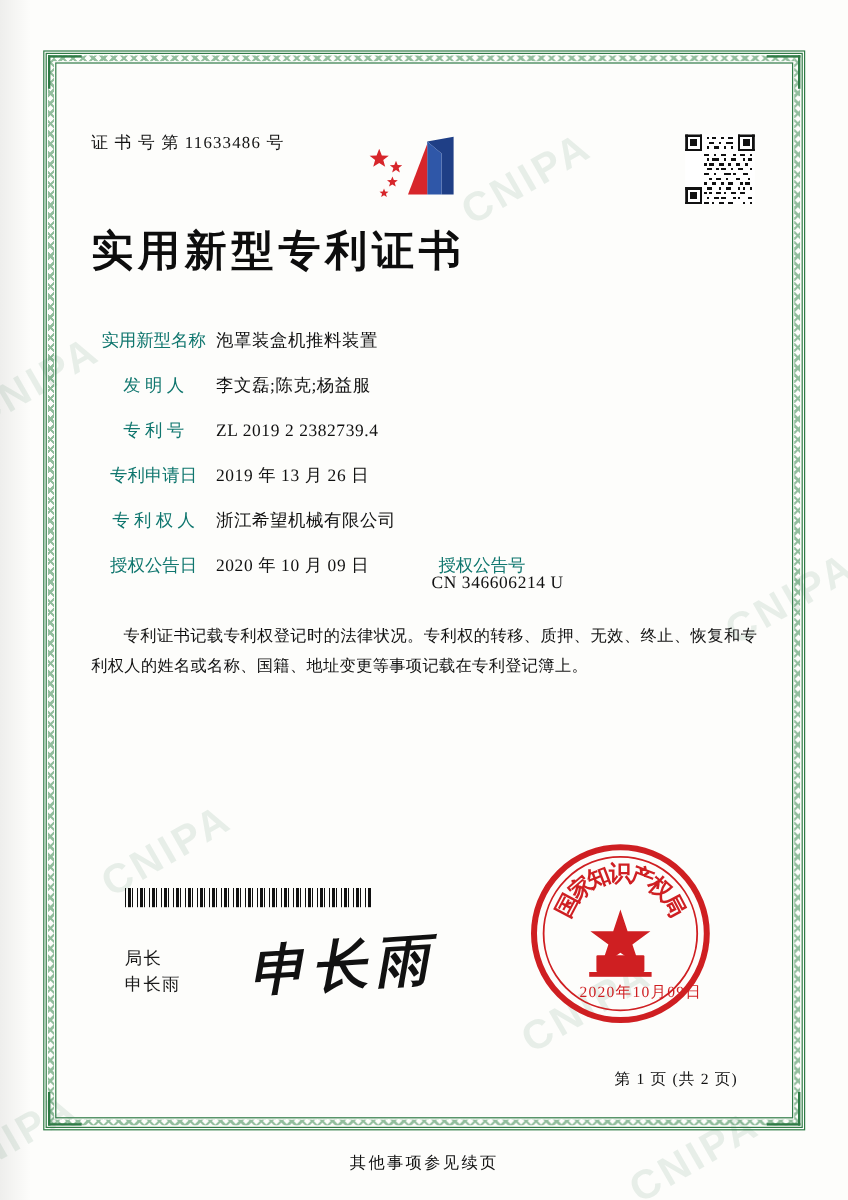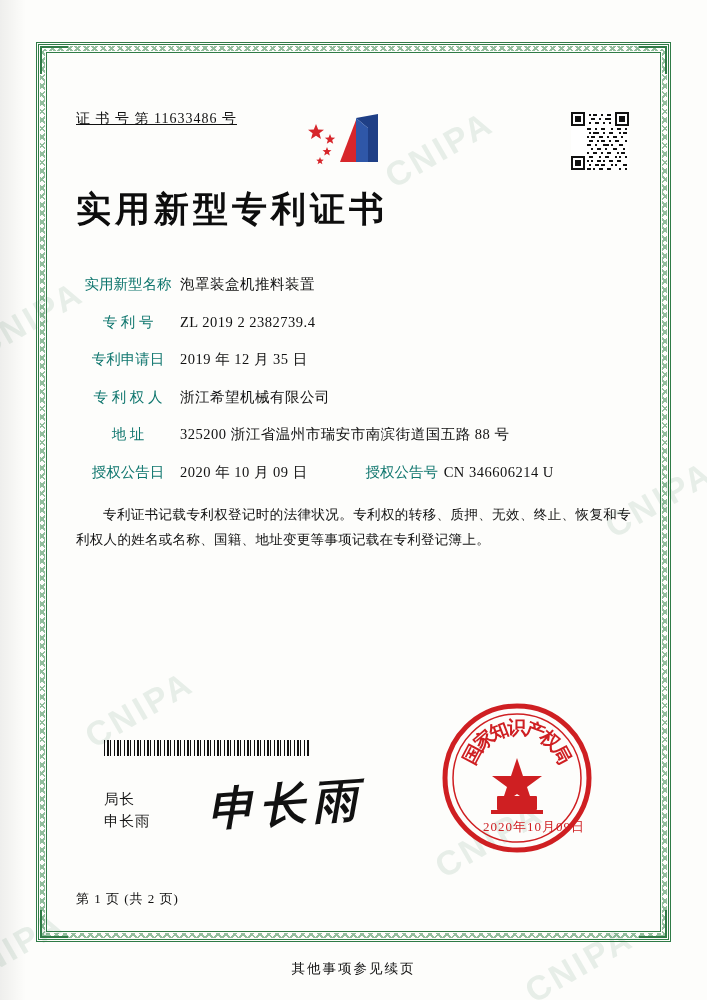--- a/index.html
+++ b/index.html
@@ -97,21 +97,20 @@
     left: 76px;
     top: 92px;
     right: 76px;
     bottom: 86px;
   }
   .cert-no {
     font-size: 14px;
     letter-spacing: 1px;
     color: #111;
     margin-top: 18px;
-    text-decoration: underline;
   }
   .qr {
     position: absolute;
     right: 2px;
     top: 20px;
     width: 58px;
     height: 58px;
   }
   .logo-wrap {
     position: absolute;
@@ -148,20 +147,21 @@
     text-align: center;
   }
   .val {
     color: #111;
     letter-spacing: .5px;
   }
   .row.two .col2 {
     margin-left: 52px;
     display: flex;
     align-items: baseline;
+    flex-direction: column;
   }
   .row.two .col2 .lbl { width: 84px; }
 
   .para {
     margin-top: 12px;
     font-size: 13.5px;
     line-height: 25px;
     text-align: justify;
     color: #111;
     letter-spacing: .3px;
@@ -222,21 +222,21 @@
     letter-spacing: 1px;
     font-family: "Liberation Serif", serif;
     text-align: center;
   }
 
   .page-num {
     position: absolute;
     left: 0;
     right: 16px;
     bottom: 6px;
-    text-align: left;
+    text-align: right;
     font-size: 13px;
     letter-spacing: 1px;
     color: #111;
   }
   .footer-note {
     position: absolute;
     left: 0;
     right: 0;
     bottom: 22px;
     text-align: center;
@@ -393,40 +393,40 @@
 
     <div class="title">实用新型专利证书</div>
 
     <div class="fields">
 
       <div class="row">
         <div class="lbl">实用新型名称</div>
         <div class="val">泡罩装盒机推料装置</div>
       </div>
 
+      <div class="row">
+        <div class="lbl">发 明 人</div>
+        <div class="val">李文磊;陈克;杨益服</div>
+      </div>
 
       <div class="row">
         <div class="lbl">专 利 号</div>
         <div class="val">ZL 2019 2 2382739.4</div>
       </div>
 
       <div class="row">
         <div class="lbl">专利申请日</div>
-        <div class="val">2019 年 12 月 35 日</div>
+        <div class="val">2019 年 13 月 26 日</div>
       </div>
 
       <div class="row">
         <div class="lbl">专 利 权 人</div>
         <div class="val">浙江希望机械有限公司</div>
       </div>
 
-      <div class="row">
-        <div class="lbl">地 址</div>
-        <div class="val">325200 浙江省温州市瑞安市南滨街道国五路 88 号</div>
-      </div>
 
       <div class="row two">
         <div class="lbl">授权公告日</div>
         <div class="val">2020 年 10 月 09 日</div>
         <div class="col2">
           <div class="lbl">授权公告号</div>
           <div class="val">CN 346606214 U</div>
         </div>
       </div>
 

